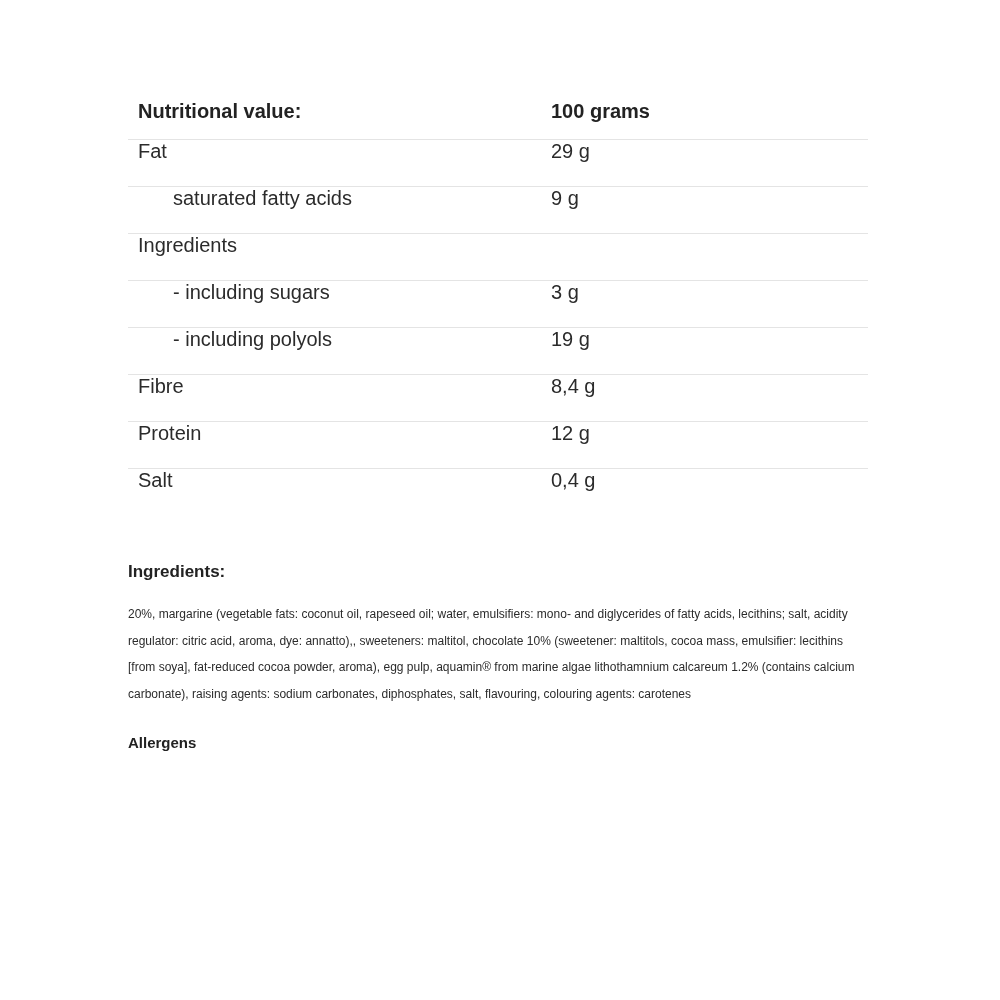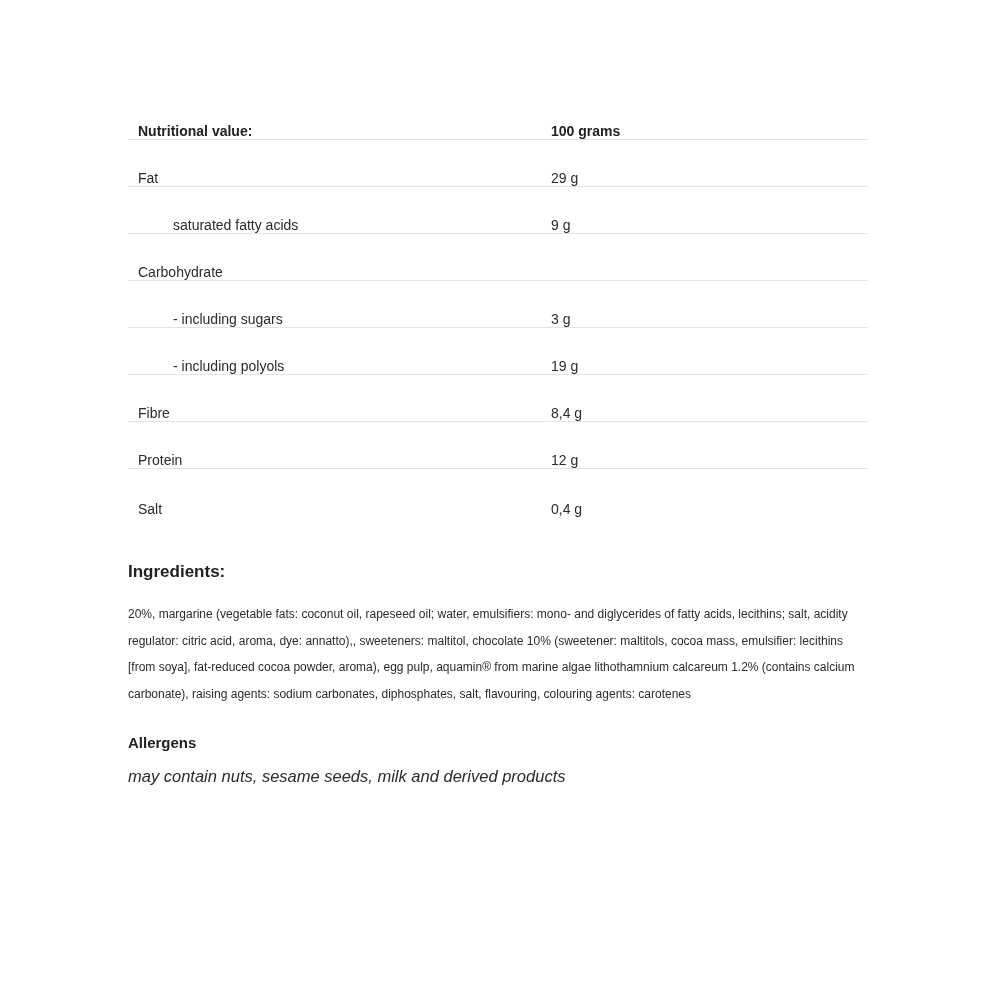--- a/index.html
+++ b/index.html
@@ -3,21 +3,21 @@
 <meta charset="utf-8">
 <style>
   * { box-sizing: border-box; margin: 0; padding: 0; }
   html, body { width: 1000px; height: 1000px; background: #ffffff; overflow: hidden; }
   body { font-family: "Liberation Sans", "DejaVu Sans", sans-serif; color: #2b2b2b; position: relative; }
 
   .content { position: absolute; left: 128px; top: 100px; width: 740px; }
 
   
   .ntable { width: 100%; }
-  .nrow { display: flex; align-items: flex-end; height: 47px; border-bottom: 1px solid #e4e4e4; font-size: 14px; }
+  .nrow { display: flex; align-items: flex-start; height: 47px; border-bottom: 1px solid #e4e4e4; font-size: 20px; }
   .nrow.header-row { height: 40px; font-weight: bold; color: #222222; }
   .nrow.last { border-bottom: none; height: 48px; }
   .cell-label { width: 423px; padding-left: 10px; }
   .nrow.indent .cell-label { padding-left: 45px; }
   .cell-value { flex: 1; }
 
   
   .ingredients-heading { margin-top: 45px; font-size: 17px; font-weight: bold; color: #222222; }
   .ingredients-text { margin-top: 19px; font-size: 12px; line-height: 26.7px; color: #2b2b2b; }
 
@@ -38,21 +38,21 @@
     <div id="rows-container">
         <div class="nrow">
           <div class="cell-label">Fat</div>
           <div class="cell-value">29 g</div>
         </div>
         <div class="nrow indent">
           <div class="cell-label">saturated fatty acids</div>
           <div class="cell-value">9 g</div>
         </div>
         <div class="nrow">
-          <div class="cell-label">Carbohydrate</div>
+          <div class="cell-label">Ingredients</div>
         </div>
         <div class="nrow indent">
           <div class="cell-label">- including sugars</div>
           <div class="cell-value">3 g</div>
         </div>
         <div class="nrow indent">
           <div class="cell-label">- including polyols</div>
           <div class="cell-value">19 g</div>
         </div>
         <div class="nrow">
@@ -67,15 +67,14 @@
           <div class="cell-label">Salt</div>
           <div class="cell-value">0,4 g</div>
         </div>
       </div>
   </div>
 
   <div class="ingredients-heading">Ingredients:</div>
   <div class="ingredients-text">20%, margarine (vegetable fats: coconut oil, rapeseed oil; water, emulsifiers: mono- and diglycerides of fatty acids, lecithins; salt, acidity regulator: citric acid, aroma, dye: annatto),, sweeteners: maltitol, chocolate 10% (sweetener: maltitols, cocoa mass, emulsifier: lecithins [from soya], fat-reduced cocoa powder, aroma), egg pulp, aquamin® from marine algae lithothamnium calcareum 1.2% (contains calcium carbonate), raising agents: sodium carbonates, diphosphates, salt, flavouring, colouring agents: carotenes</div>
 
   <div class="allergens-heading">Allergens</div>
-  <div class="allergens-text">may contain nuts, sesame seeds, milk and derived products</div>
 
 </div>
 
 </body></html>

